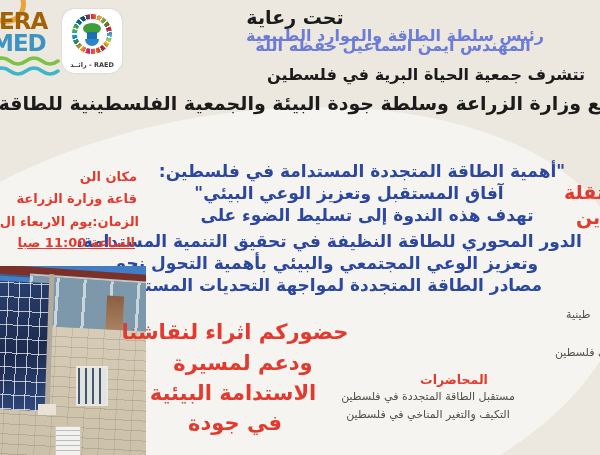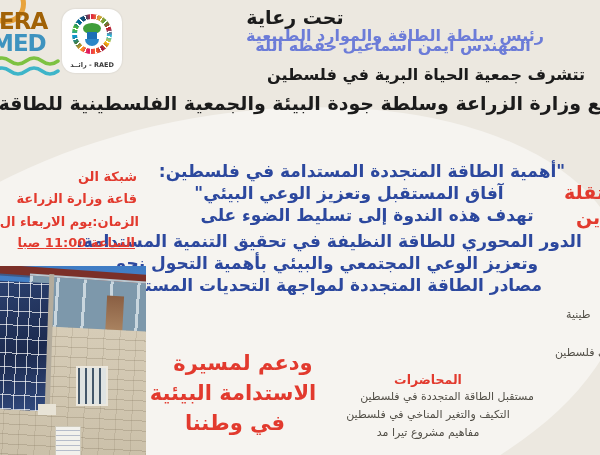--- a/index.html
+++ b/index.html
@@ -100,21 +100,21 @@
   <div class="ln ctr b black fs16" style="left:410px;top:65px;margin-left:16px;">تتشرف جمعية الحياة البرية في فلسطين</div>
   <div class="ln ctr b black fs15" style="left:303px;top:92px;">بالتعاون مع وزارة الزراعة وسلطة جودة البيئة والجمعية الفلسطينية للطاقة المُتجددة</div>
 
   <div class="ln ctr b blue fs17" style="left:362px;top:161px;">"أهمية الطاقة المتجددة المستدامة في فلسطين:</div>
   <div class="ln ctr b blue fs17" style="left:349px;top:183px;">آفاق المستقبل وتعزيز الوعي البيئي"</div>
   <div class="ln ctr b blue fs17" style="left:344px;top:205px;margin-left:23px;">تهدف هذه الندوة إلى تسليط الضوء على</div>
   <div class="ln ctr b blue fs17" style="left:329px;top:231px;">الدور المحوري للطاقة النظيفة في تحقيق التنمية المستدامة،</div>
   <div class="ln ctr b blue fs17" style="left:327px;top:253px;">وتعزيز الوعي المجتمعي والبيئي بأهمية التحول نحو</div>
   <div class="ln ctr b blue fs17" style="left:322px;top:275px;">مصادر الطاقة المتجددة لمواجهة التحديات المستقبلية</div>
 
-  <div class="ln b red fs13" style="right:463px;top:169px;">شبكة الن</div>
+  <div class="ln b red fs13" style="right:463px;top:169px;">مكان الن</div>
   <div class="ln b red fs13" style="right:463px;top:191px;">قاعة وزارة الزراعة</div>
   <div class="ln b red fs13" style="right:461px;top:214px;">الزمان:يوم الاربعاء  ال</div>
   <div class="ln b red fs13" style="right:465px;top:235px;text-decoration:underline;">الساعة 11:00 صبا</div>
 
   <div class="ln b red fs15" style="left:564px;top:181px;">ستقلة</div>
   <div class="ln b red fs15" style="left:576px;top:206px;">ين</div>
   <div class="ln dark fs11" style="left:566px;top:308px;">طينية</div>
   <div class="ln dark fs11" style="left:555px;top:346px;">في فلسطين</div>
 
   <div class="photo">
@@ -122,22 +122,22 @@
     <div class="ph-winband"></div>
     <div class="ph-curtain"></div>
     <div class="ph-wall"></div>
     <div class="ph-panels"></div>
     <div class="ph-pole"></div>
     <div class="ph-barred"></div>
     <div class="ph-patch"></div>
     <div class="ph-sign"></div>
   </div>
 
+  <div class="ln ctr b red fs21" style="left:235px;top:317px;">حضوركم اثراء لنقاشنا</div>
   <div class="ln ctr b red fs21" style="left:235px;top:348px;margin-left:8px;">ودعم لمسيرة</div>
   <div class="ln ctr b red fs21" style="left:233px;top:378px;">الاستدامة البيئية</div>
-  <div class="ln ctr b red fs21" style="left:235px;top:408px;">في وطننا</div>
+  <div class="ln ctr b red fs21" style="left:235px;top:408px;">في جودة</div>
 
-  <div class="ln ctr b red fs12" style="left:428px;top:372px;">المحاضرات</div>
-  <div class="ln ctr dark fs11" style="left:447px;top:390px;">مستقبل الطاقة المتجددة في فلسطين</div>
+  <div class="ln ctr b red fs12" style="left:454px;top:372px;">المحاضرات</div>
+  <div class="ln ctr dark fs11" style="left:428px;top:390px;">مستقبل الطاقة المتجددة في فلسطين</div>
   <div class="ln ctr dark fs11" style="left:428px;top:408px;">التكيف والتغير المناخي في فلسطين</div>
-  <div class="ln ctr dark fs11" style="left:428px;top:426px;">مفاهيم مشروع تيرا مد</div>
 
 </div>
 
 </body></html>

